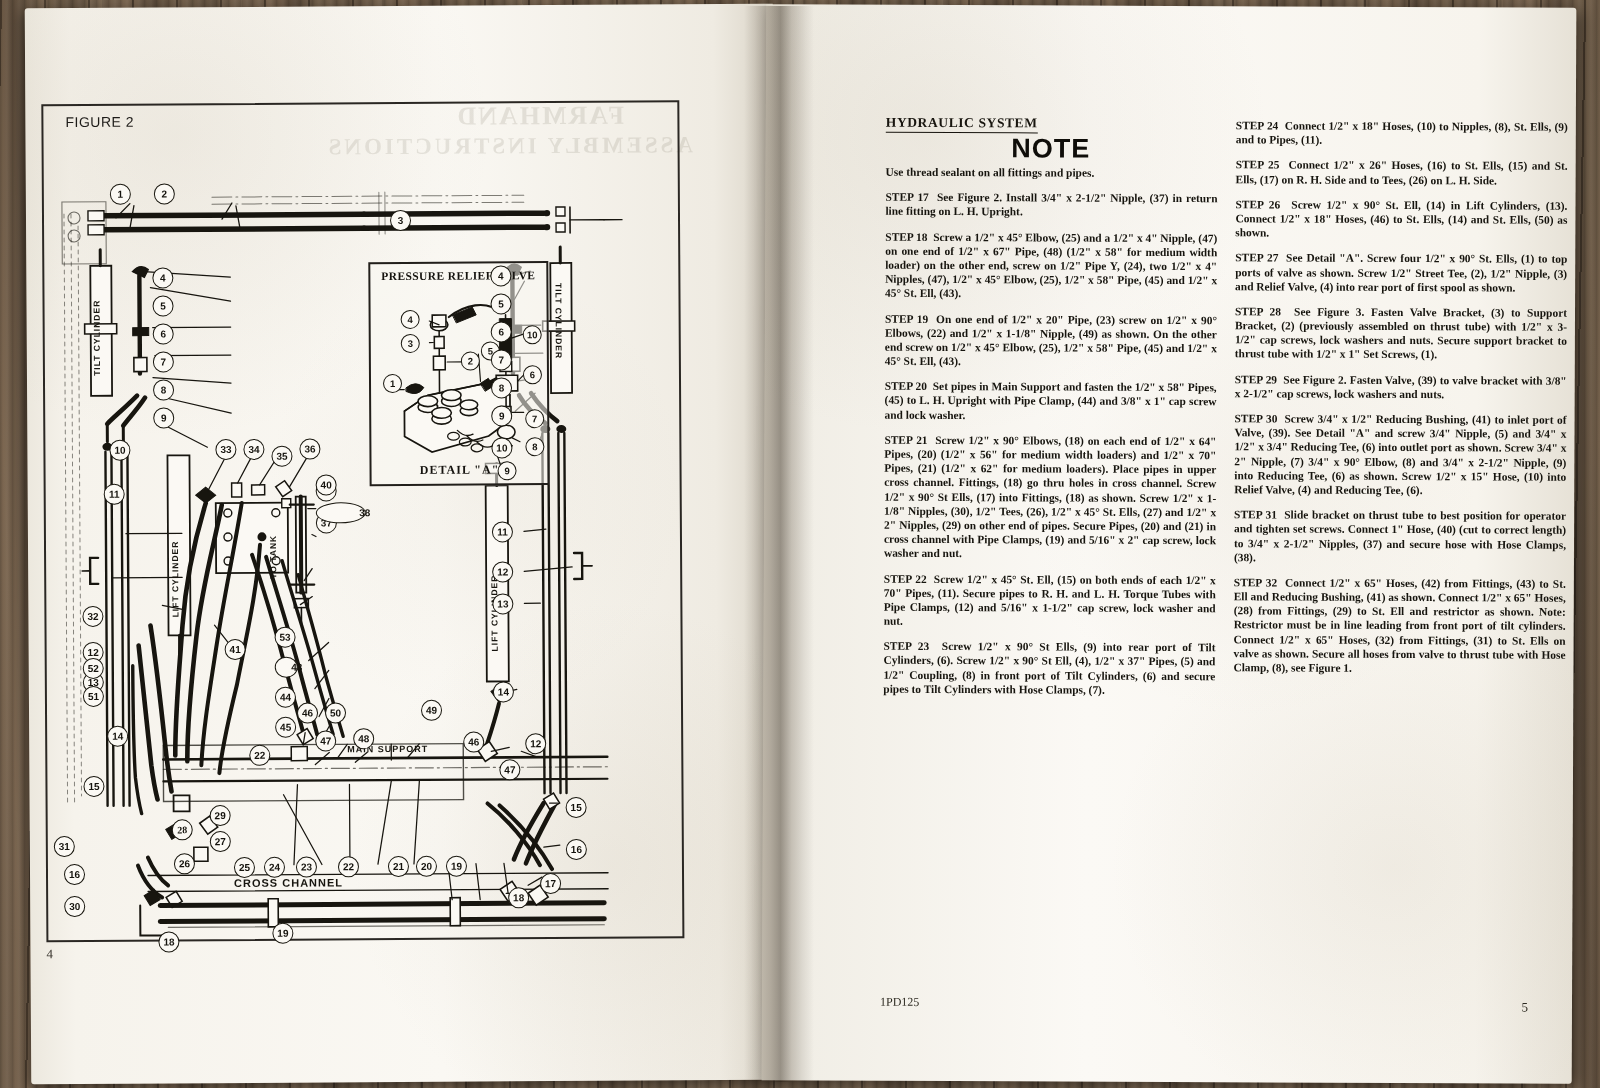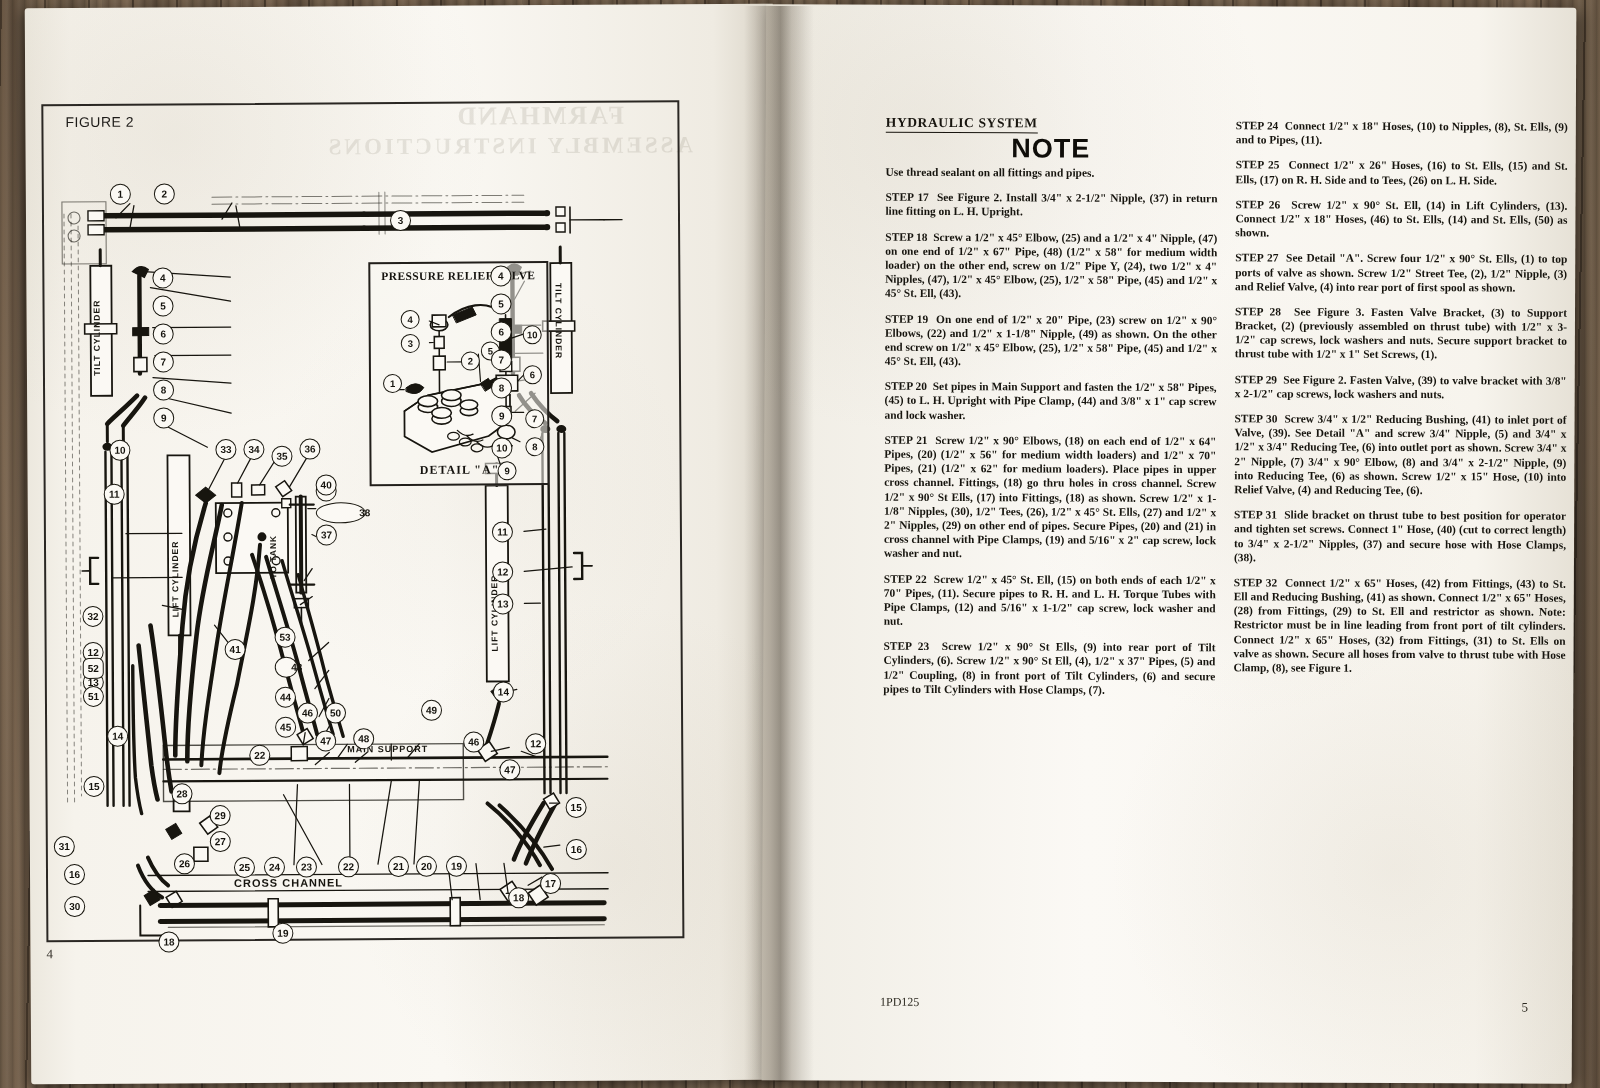--- a/index.html
+++ b/index.html
@@ -459,27 +459,27 @@
       <div class="callout" style="left:36px; top:536px;">12</div>
       <div class="callout" style="left:36px; top:566px;">13</div>
 
       <div class="callout" style="left:60px; top:620px;">14</div>
       <div class="callout" style="left:36px; top:670px;">15</div>
       <div class="callout" style="left:16px; top:758px;">16</div>
       <div class="callout" style="left:16px; top:790px;">30</div>
       <div class="callout" style="left:6px; top:730px;">31</div>
       <div class="callout" style="left:36px; top:500px;">32</div>
       <div class="callout" style="left:36px; top:580px;">51</div>
-      <div class="callout" style="left:36px; top:552px;border-radius:6px;">52</div>
+      <div class="callout" style="left:36px; top:552px;">52</div>
 
       <div class="callout" style="left:170px; top:334px;">33</div>
       <div class="callout" style="left:198px; top:334px;">34</div>
       <div class="callout" style="left:226px; top:334px;margin-top:7px;">35</div>
       <div class="callout" style="left:254px; top:334px;">36</div>
-      <div class="callout" style="left:270px; top:420px;">37</div>
+      <div class="callout" style="left:270px; top:408px;">37</div>
       <div class="callout" style="left:270px; top:398px;padding-left:48px;">38</div>
       <div class="callout" style="left:270px; top:344px;margin-top:32px;">39</div>
       <div class="callout" style="left:270px; top:370px;">40</div>
       <div class="callout" style="left:178px; top:534px;">41</div>
 
       <div class="callout" style="left:228px; top:522px;">53</div>
       <div class="callout" style="left:228px; top:552px;padding-left:21px;">43</div>
       <div class="callout" style="left:228px; top:582px;">44</div>
       <div class="callout" style="left:228px; top:612px;">45</div>
       <div class="callout" style="left:250px; top:598px;">46</div>
@@ -488,21 +488,21 @@
       <div class="callout" style="left:374px; top:596px;">49</div>
       <div class="callout" style="left:278px; top:598px;">50</div>
 
       <div class="callout" style="left:186px; top:752px;">25</div>
       <div class="callout" style="left:216px; top:752px;">24</div>
       <div class="callout" style="left:248px; top:752px;">23</div>
       <div class="callout" style="left:290px; top:752px;">22</div>
       <div class="callout" style="left:340px; top:752px;">21</div>
       <div class="callout" style="left:368px; top:752px;">20</div>
       <div class="callout" style="left:398px; top:752px;">19</div>
-      <div class="callout" style="left:124px; top:678px;">28</div>
+      <div class="callout" style="left:124px; top:714px;font-family:Liberation Serif, serif;">28</div>
       <div class="callout" style="left:162px; top:700px;">29</div>
       <div class="callout" style="left:162px; top:726px;">27</div>
       <div class="callout" style="left:126px; top:748px;">26</div>
       <div class="callout" style="left:202px; top:640px;">22</div>
       <div class="callout" style="left:110px; top:826px;">18</div>
       <div class="callout" style="left:224px; top:818px;">19</div>
 
       <div class="callout" style="left:446px; top:162px;">4</div>
       <div class="callout" style="left:446px; top:190px;">5</div>
       <div class="callout" style="left:446px; top:218px;">6</div>

